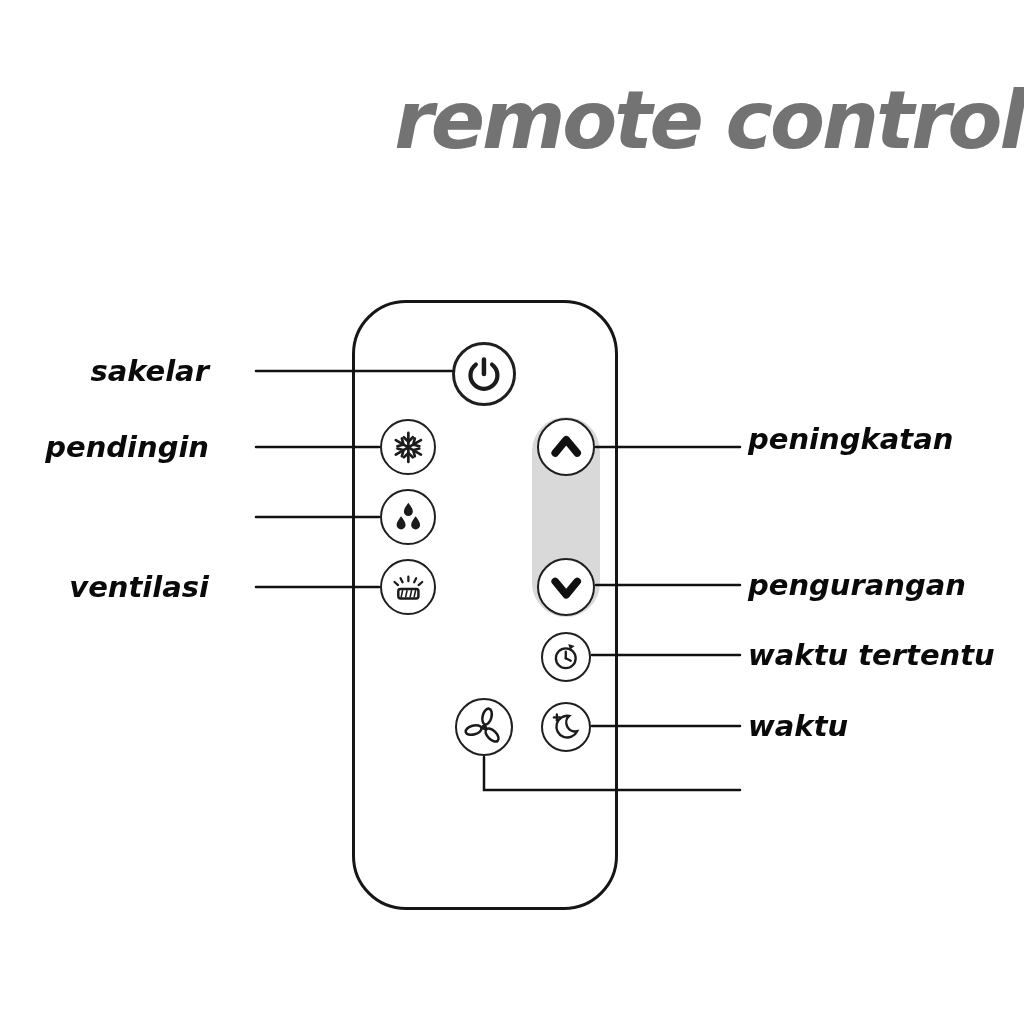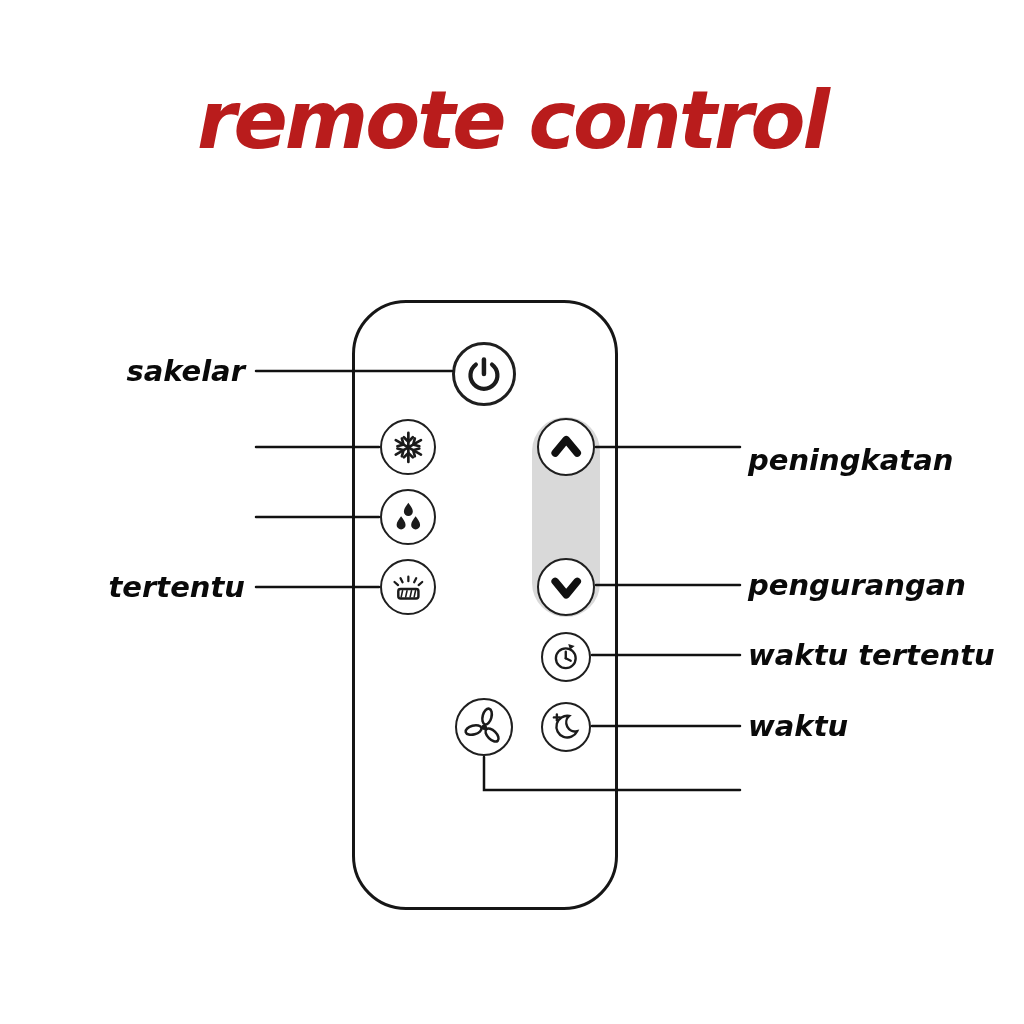--- a/index.html
+++ b/index.html
@@ -1,22 +1,22 @@
 <!DOCTYPE html>
 <html><head>
 <meta charset="utf-8">
 <style>
   html,body{margin:0;padding:0;background:#ffffff;}
   .canvas{position:relative;width:1024px;height:1024px;background:#ffffff;overflow:hidden;
           font-family:"DejaVu Sans","Liberation Sans",sans-serif;}
-  .title{position:absolute;left:0;right:0;top:74px;text-align:center;
-         font-size:80px;font-weight:bold;font-style:italic;letter-spacing:-3px;color:#b91c1c;}
+  .title{position:absolute;left:0;right:0;top:74px;text-align:right;
+         font-size:80px;font-weight:bold;font-style:italic;letter-spacing:-3px;color:#737373;}
   .label{position:absolute;font-size:29px;font-weight:bold;font-style:italic;
          color:#0a0a0a;line-height:36px;white-space:nowrap;}
-  .label.left{right:779px;text-align:right;}
+  .label.left{right:815px;text-align:right;}
   .label.right{left:748px;text-align:left;}
   .remote-body{position:absolute;left:352px;top:300px;width:266px;height:610px;
                border:3px solid #161616;border-radius:54px;background:#fff;box-sizing:border-box;}
   .pill{position:absolute;left:532px;top:417px;width:68px;height:200px;border-radius:34px;background:#d9d9d9;}
   .btn{position:absolute;border-radius:50%;background:#fff;border:2.6px solid #1f1f1f;
        box-sizing:border-box;display:flex;align-items:center;justify-content:center;padding:0;}
   .btn svg{width:86%;height:86%;display:block;}
   .btn.power{left:452px;top:342px;width:64px;height:64px;border-width:3px;}
   .btn.cool{left:380px;top:419px;width:56px;height:56px;}
   .btn.dry{left:380px;top:489px;width:56px;height:56px;}
@@ -138,23 +138,24 @@
       <g transform="rotate(15 20 20)" stroke="#1b1b1b" stroke-width="2.2" fill="none">
         <ellipse cx="20" cy="10.5" rx="3.8" ry="7"></ellipse>
         <ellipse cx="20" cy="10.5" rx="3.8" ry="7" transform="rotate(120 20 20)"></ellipse>
         <ellipse cx="20" cy="10.5" rx="3.8" ry="7" transform="rotate(240 20 20)"></ellipse>
       </g>
       <circle cx="20" cy="20" r="2.4" fill="#1b1b1b"></circle>
     </svg>
   </div>
 
   <div class="label left" style="top:353px">sakelar</div>
-  <div class="label left" style="top:569px">tertentu</div>
+  <div class="label left" style="top:429px">pendingin</div>
+  <div class="label left" style="top:569px">ventilasi</div>
 
-  <div class="label right" style="top:442px">peningkatan</div>
+  <div class="label right" style="top:421px">peningkatan</div>
   <div class="label right" style="top:567px">pengurangan</div>
   <div class="label right" style="top:637px">waktu tertentu</div>
   <div class="label right" style="top:708px">waktu</div>
 
   <svg class="lines" viewBox="0 0 1024 1024">
     <g stroke="#111111" stroke-width="2.5" fill="none" stroke-linecap="round">
       <line x1="256" y1="371" x2="452" y2="371"></line>
       <line x1="256" y1="447" x2="379" y2="447"></line>
       <line x1="256" y1="517" x2="379" y2="517"></line>
       <line x1="256" y1="587" x2="379" y2="587"></line>

